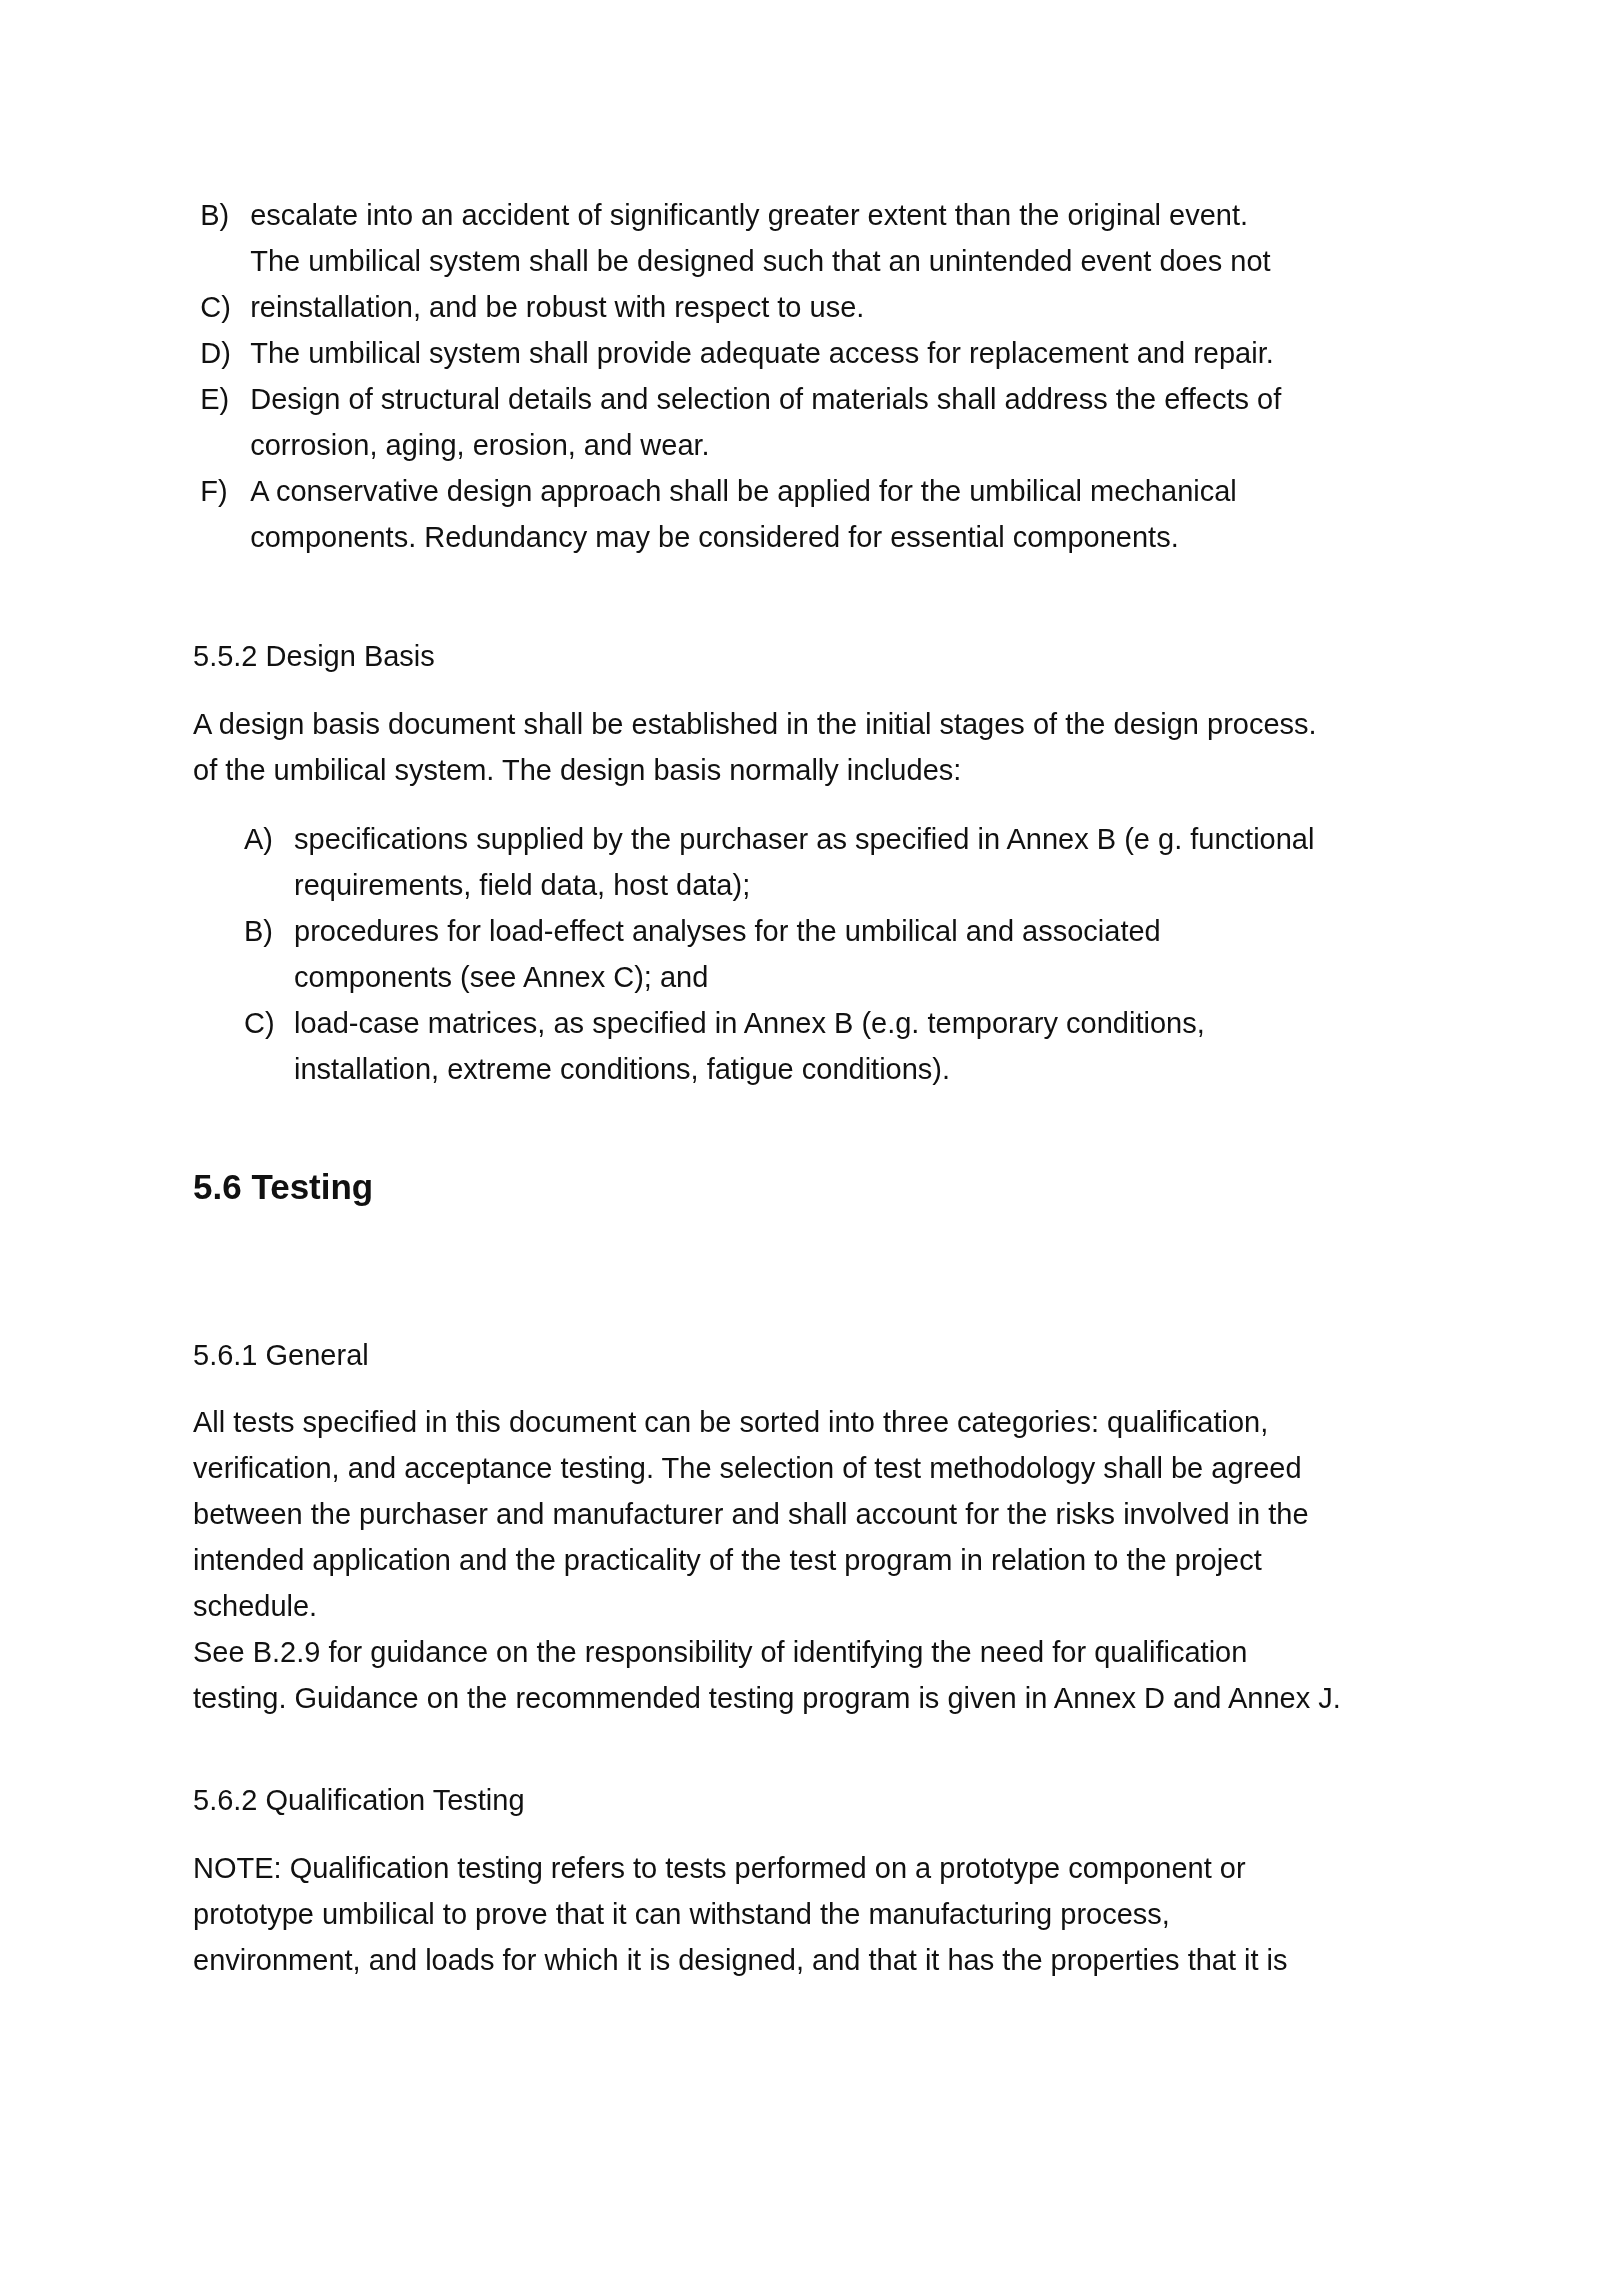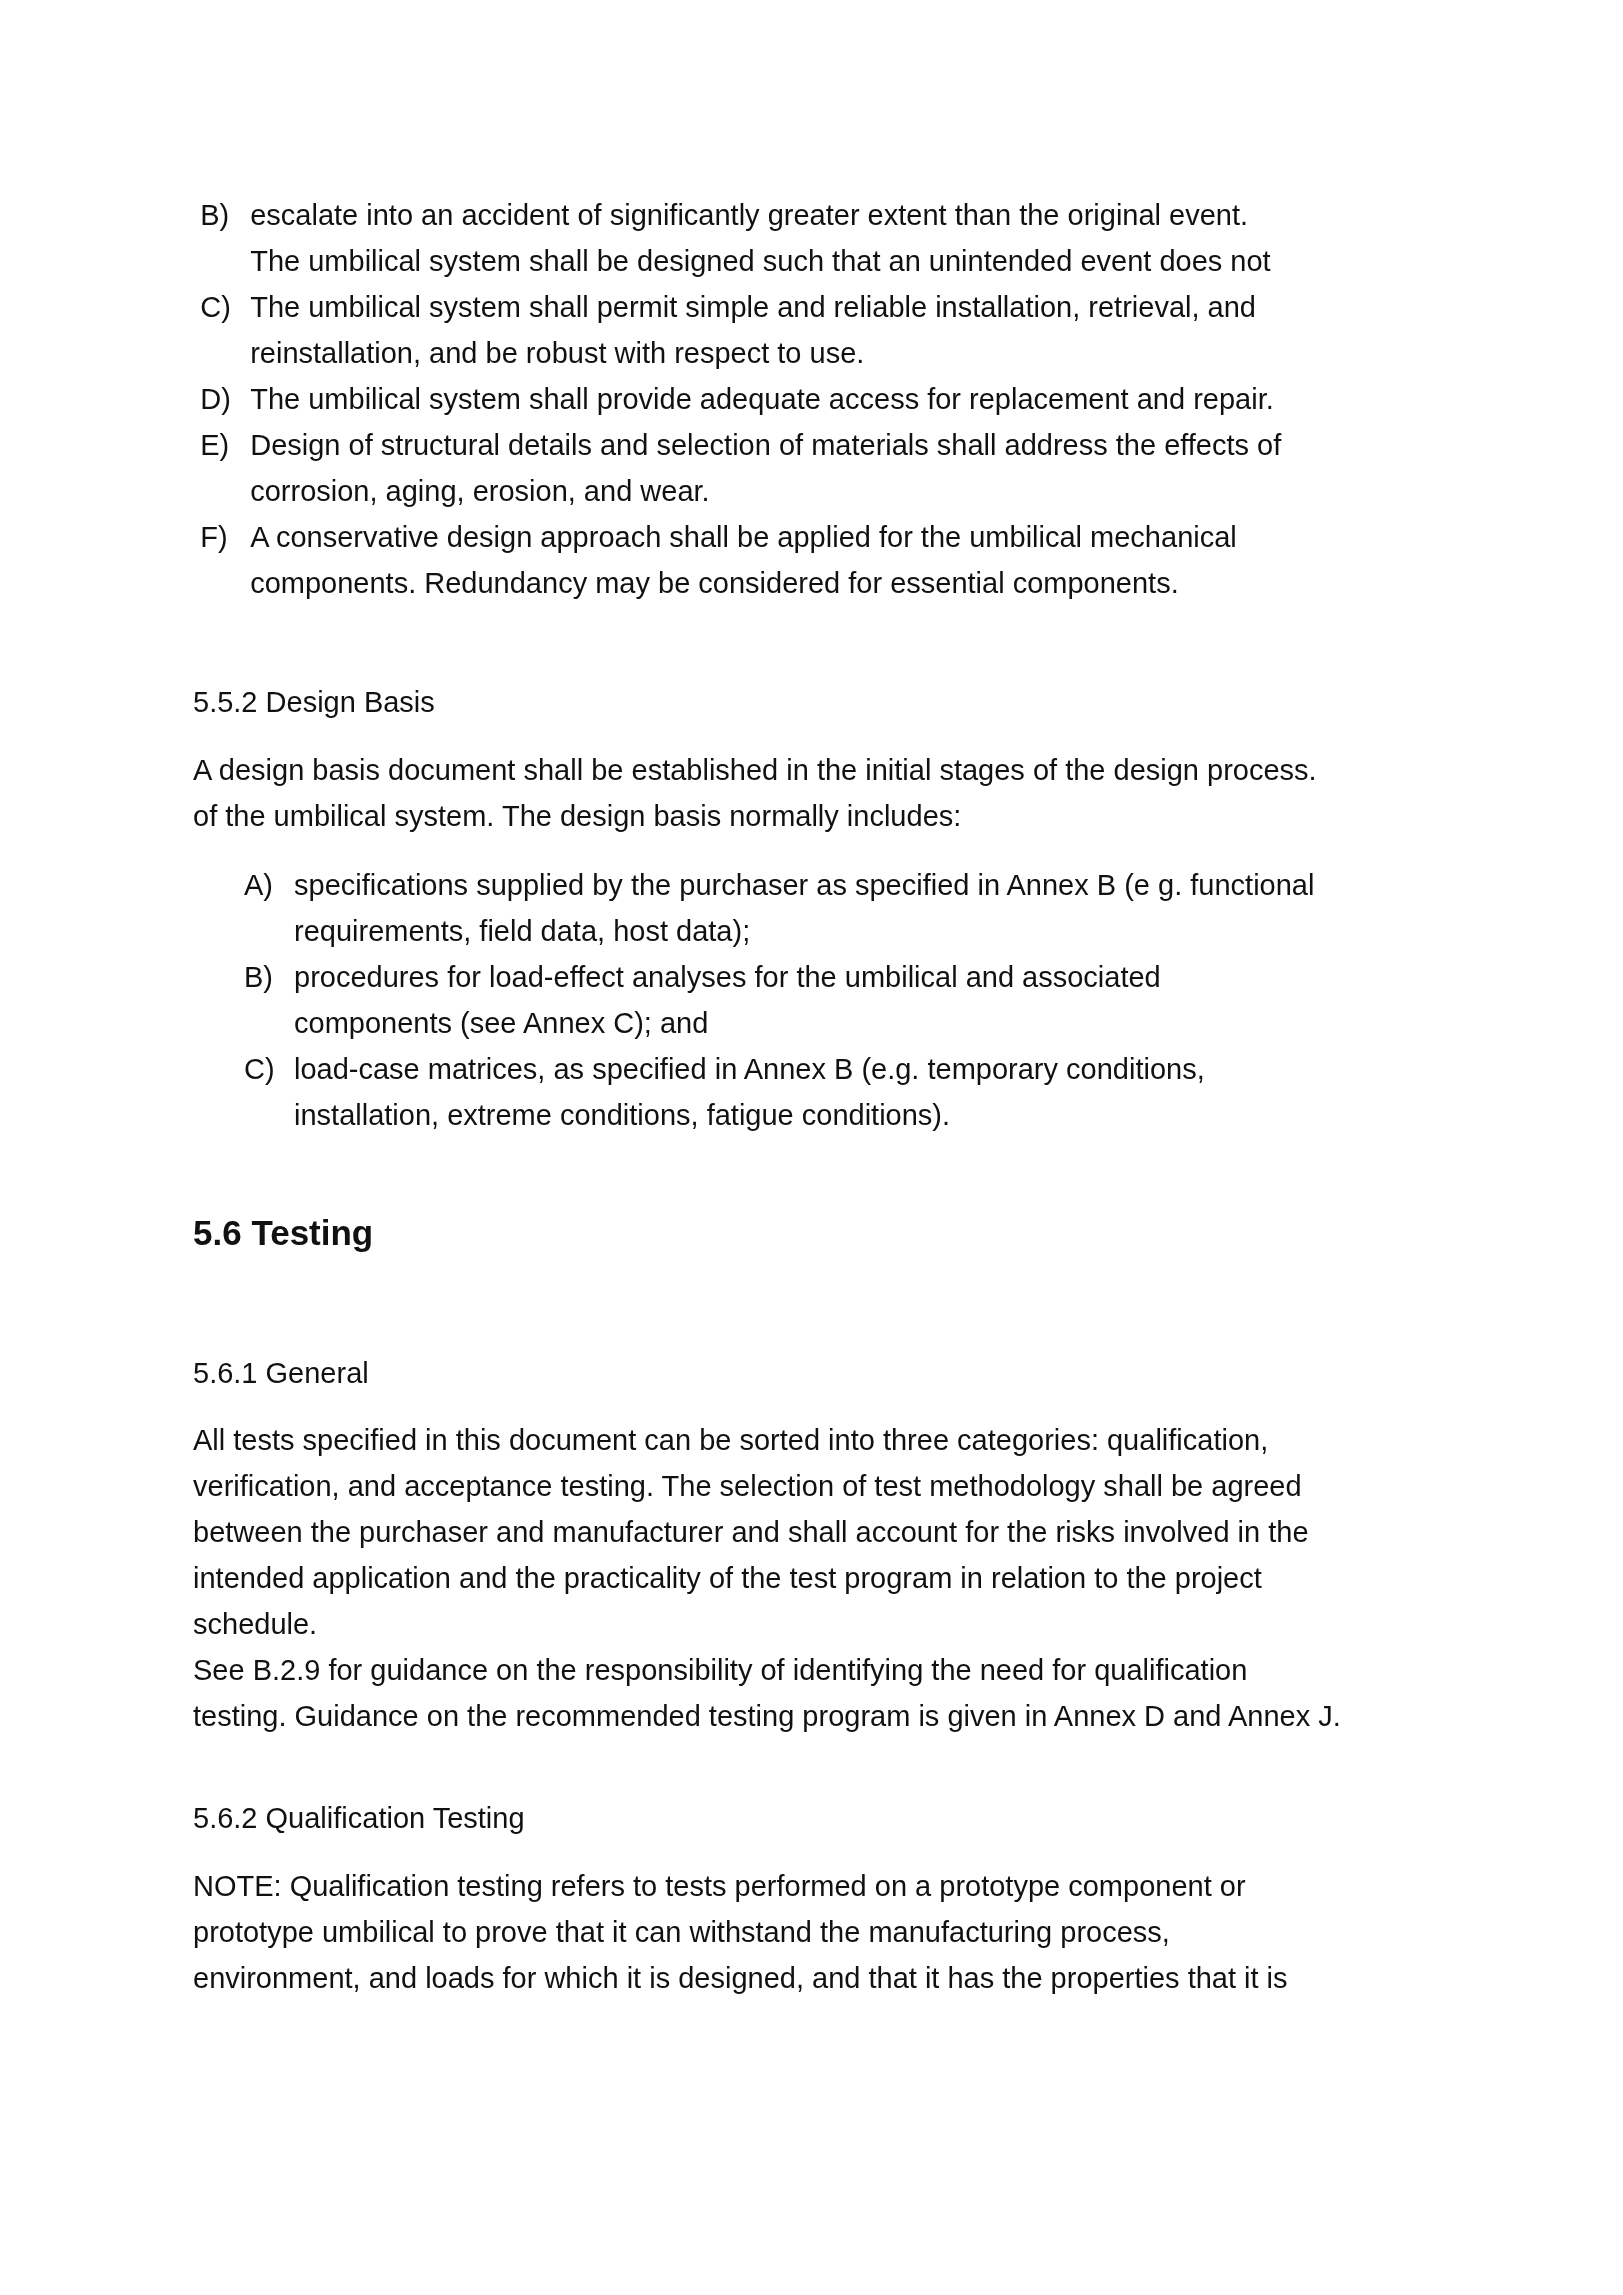--- a/index.html
+++ b/index.html
@@ -33,42 +33,41 @@
     line-height: 46px;
     margin-top: 56px;
     margin-bottom: 21.6px;
   }
   .h3.first { margin-top: 73px; }
   .h2 {
     font-size: 35px;
     font-weight: 700;
     line-height: 52px;
     margin-top: 69px;
-    margin-bottom: 91px;
+    margin-bottom: 119px;
     white-space: pre;
   }
 </style>
 </head>
 <body>
 
 <div class="page">
   <section class="content">
 
     <div class="list outer">
       <div class="li">
         <span class="marker">B)</span>
         <span class="body">
           <span class="line">escalate into an accident of significantly greater extent than the original event.</span>
           <span class="line">The umbilical system shall be designed such that an unintended event does not</span>
         </span>
       </div>
       <div class="li">
         <span class="marker">C)</span>
         <span class="body">
-          <span class="line">The umbilical system shall permit simple and reliable installation, retrieval, and</span>
           <span class="line">reinstallation, and be robust with respect to use.</span>
         </span>
       </div>
       <div class="li">
         <span class="marker">D)</span>
         <span class="body">
           <span class="line">The umbilical system shall provide adequate access for replacement and repair.</span>
         </span>
       </div>
       <div class="li">

